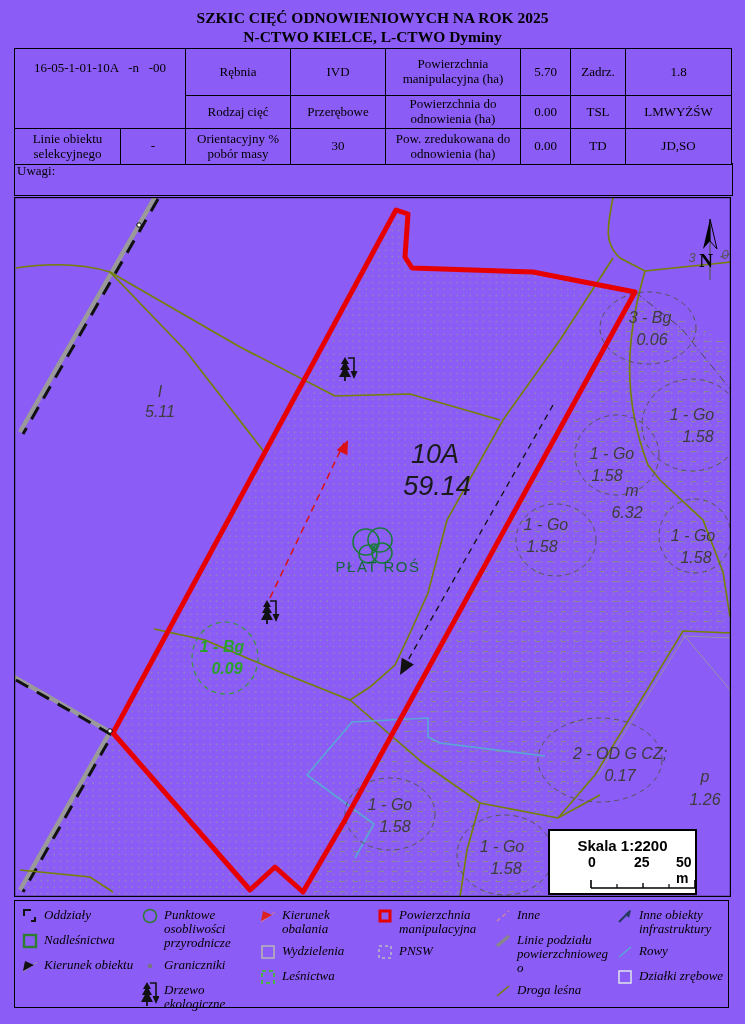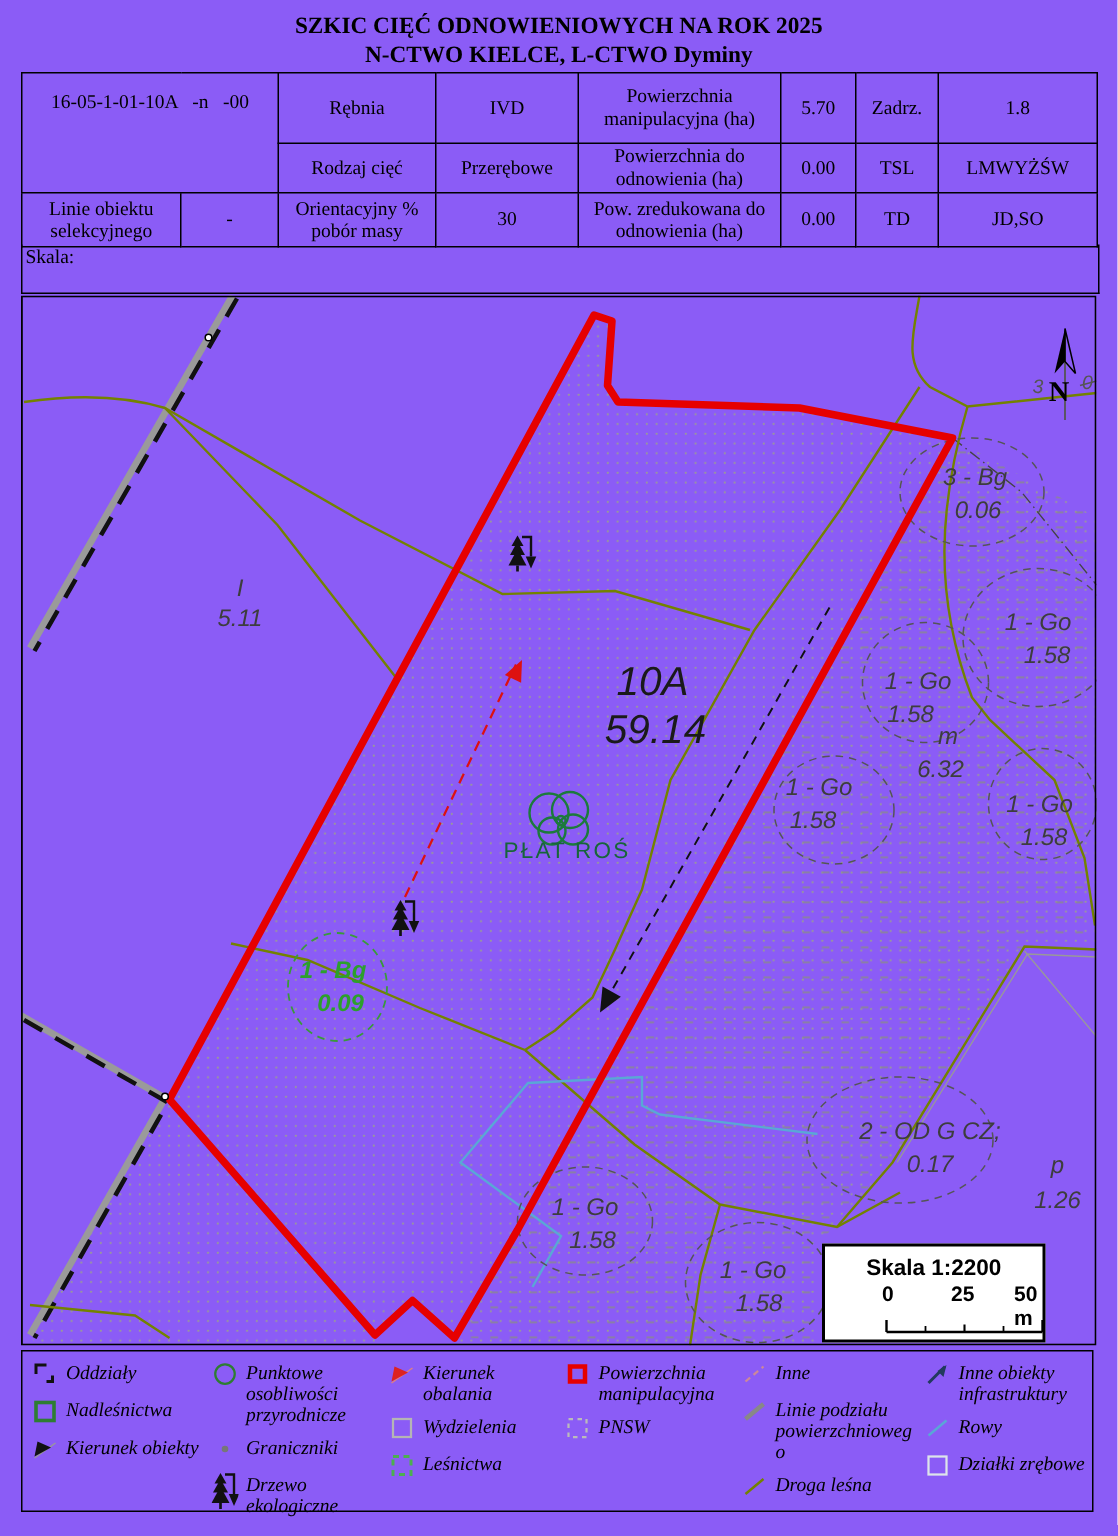--- a/index.html
+++ b/index.html
@@ -91,21 +91,21 @@
       <td>30</td>
       <td>Pow. zredukowana do odnowienia (ha)</td>
       <td>0.00</td>
       <td>TD</td>
       <td>JD,SO</td>
     </tr>
   </tbody>
     </table>
 
   <div id="uwagi">
-    <span>Skala:</span>
+    <span>Uwagi:</span>
   </div>
 
   <div id="map">
   <svg width="717" height="700" viewBox="0 0 717 700">
     <defs>
       <pattern id="pdots" width="6.5" height="6.5" patternUnits="userSpaceOnUse">
         <circle cx="1.2" cy="1.2" r="0.75" fill="#999"></circle>
       </pattern>
       <pattern id="pdash" width="13" height="10" patternUnits="userSpaceOnUse">
         <rect x="1" y="4" width="5" height="1.1" fill="#8a8a8a"></rect>
@@ -263,21 +263,21 @@
         <svg width="18" height="18">
             <rect x="3" y="3" width="12" height="12" fill="none" stroke="#2e7d32" stroke-width="2.4"></rect>
           </svg>
         <span class="lg-label">Nadleśnictwa</span>
       </div>
       <div class="lg-item">
         <svg width="18" height="18">
             <line x1="2" y1="15" x2="16" y2="5" stroke="#999" stroke-width="1"></line>
             <polygon points="2,14 13,8 4,4" fill="#111"></polygon>
           </svg>
-        <span class="lg-label">Kierunek obiekty</span>
+        <span class="lg-label">Kierunek obiektu</span>
       </div>
     </div>
     <div class="lg-col">
       <div class="lg-item">
         <svg width="18" height="18">
             <circle cx="9" cy="9" r="6.5" fill="none" stroke="#2e7d32" stroke-width="1.5"></circle>
           </svg>
         <span class="lg-label">Punktowe osobliwości przyrodnicze</span>
       </div>
       <div class="lg-item">

